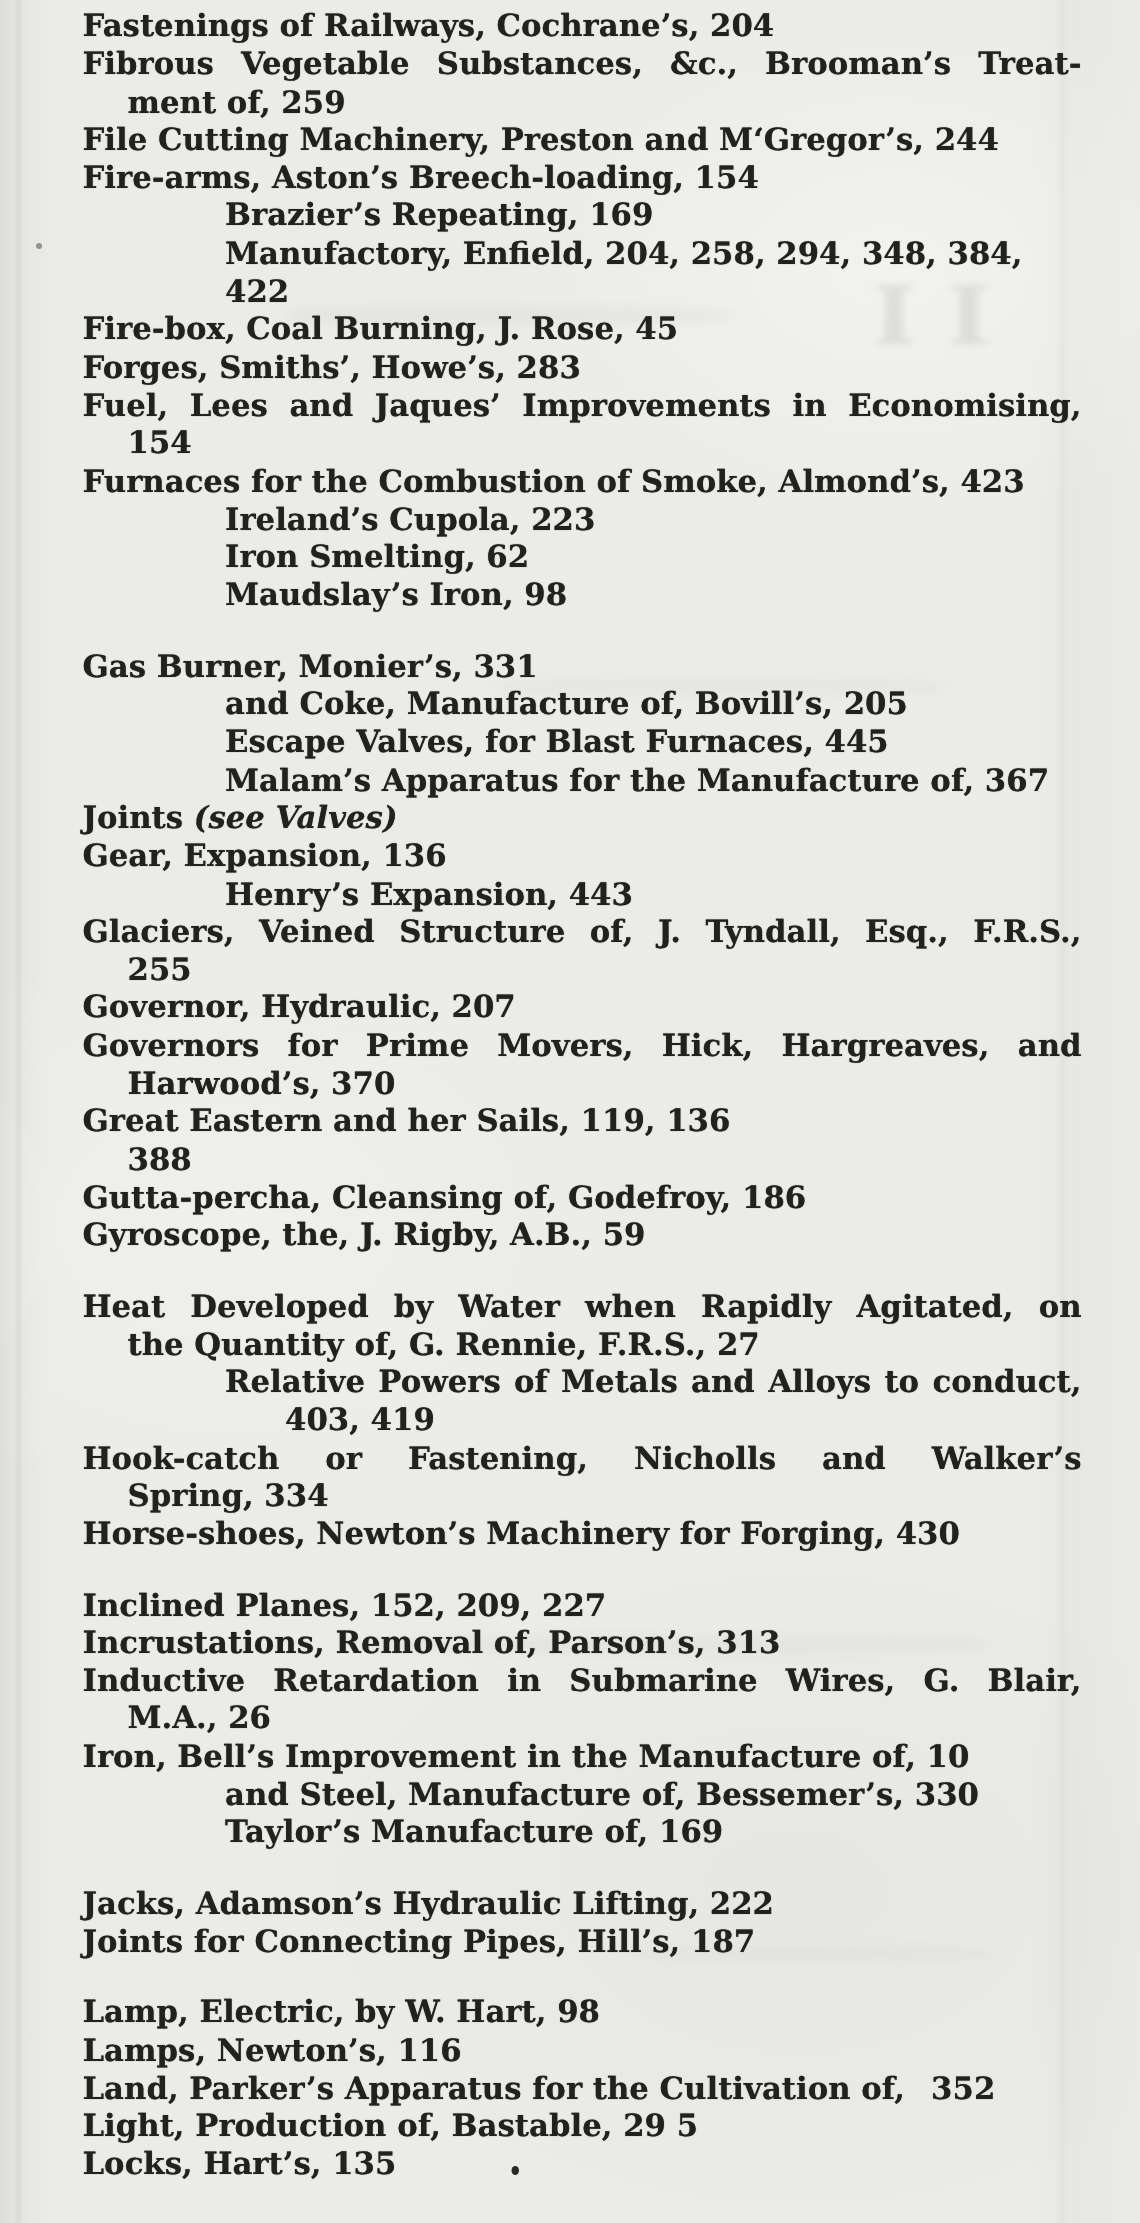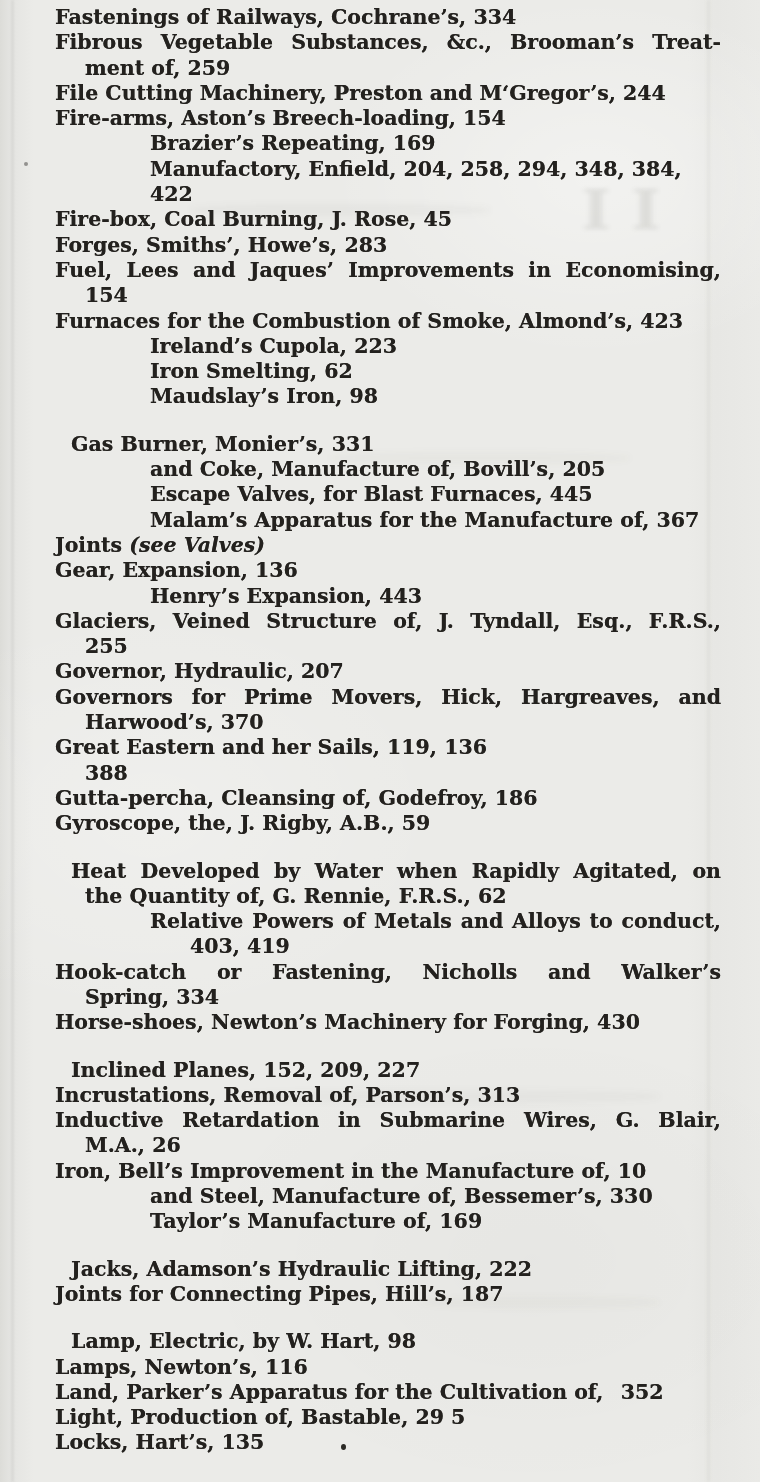--- a/index.html
+++ b/index.html
@@ -74,39 +74,39 @@
     color: #23211e;
     text-shadow: 0 0 0.6px rgba(35,33,30,0.75);
   }
   .line {
     line-height: 25.3px;
     white-space: pre-wrap;
   }
   .ind-1 { padding-left: 30px; }
   .ind-2 { padding-left: 95px; }
   .ind-3 { padding-left: 135px; }
-  .gap   { margin-top: 22px; margin-left: 16px; }
+  .gap   { margin-top: 22px; }
   .just  { text-align: justify; text-align-last: justify; }
   .it    { font-style: italic; }
 </style>
 </head>
 <body>
 
 <div class="paper"></div>
 <div class="crease-left"></div>
 <div class="crease-right"></div>
 
 <div class="ghost-text">II</div>
 <div class="smudge smudge-a"></div>
 <div class="smudge smudge-b"></div>
 <div class="smudge smudge-c"></div>
 <div class="smudge smudge-d"></div>
 
 <div class="page-text">
-    <div class="line ind-0">Fastenings of Railways, Cochrane’s, 334</div>
+    <div class="line ind-0">Fastenings of Railways, Cochrane’s, 204</div>
     <div class="line ind-0 just">Fibrous Vegetable Substances, &amp;c., Brooman’s Treat-</div>
     <div class="line ind-1">ment of, 259</div>
     <div class="line ind-0">File Cutting Machinery, Preston and M‘Gregor’s, 244</div>
     <div class="line ind-0">Fire-arms, Aston’s Breech-loading, 154</div>
     <div class="line ind-2">Brazier’s Repeating, 169</div>
     <div class="line ind-2">Manufactory, Enfield, 204, 258, 294, 348, 384, 422</div>
     <div class="line ind-0">Fire-box, Coal Burning, J. Rose, 45</div>
     <div class="line ind-0">Forges, Smiths’, Howe’s, 283</div>
     <div class="line ind-0 just">Fuel, Lees and Jaques’ Improvements in Economising,</div>
     <div class="line ind-1">154</div>
@@ -124,21 +124,21 @@
     <div class="line ind-0 just">Glaciers, Veined Structure of, J. Tyndall, Esq., F.R.S.,</div>
     <div class="line ind-1">255</div>
     <div class="line ind-0">Governor, Hydraulic, 207</div>
     <div class="line ind-0 just">Governors for Prime Movers, Hick, Hargreaves, and</div>
     <div class="line ind-1">Harwood’s, 370</div>
     <div class="line ind-0">Great Eastern and her Sails, 119, 136</div>
     <div class="line ind-1">388</div>
     <div class="line ind-0">Gutta-percha, Cleansing of, Godefroy, 186</div>
     <div class="line ind-0">Gyroscope, the, J. Rigby, A.B., 59</div>
     <div class="line ind-0 just gap">Heat Developed by Water when Rapidly Agitated, on</div>
-    <div class="line ind-1">the Quantity of, G. Rennie, F.R.S., 62</div>
+    <div class="line ind-1">the Quantity of, G. Rennie, F.R.S., 27</div>
     <div class="line ind-2 just">Relative Powers of Metals and Alloys to conduct,</div>
     <div class="line ind-3">403, 419</div>
     <div class="line ind-0 just">Hook-catch or Fastening, Nicholls and Walker’s</div>
     <div class="line ind-1">Spring, 334</div>
     <div class="line ind-0">Horse-shoes, Newton’s Machinery for Forging, 430</div>
     <div class="line ind-0 gap">Inclined Planes, 152, 209, 227</div>
     <div class="line ind-0">Incrustations, Removal of, Parson’s, 313</div>
     <div class="line ind-0 just">Inductive Retardation in Submarine Wires, G. Blair,</div>
     <div class="line ind-1">M.A., 26</div>
     <div class="line ind-0">Iron, Bell’s Improvement in the Manufacture of, 10</div>

